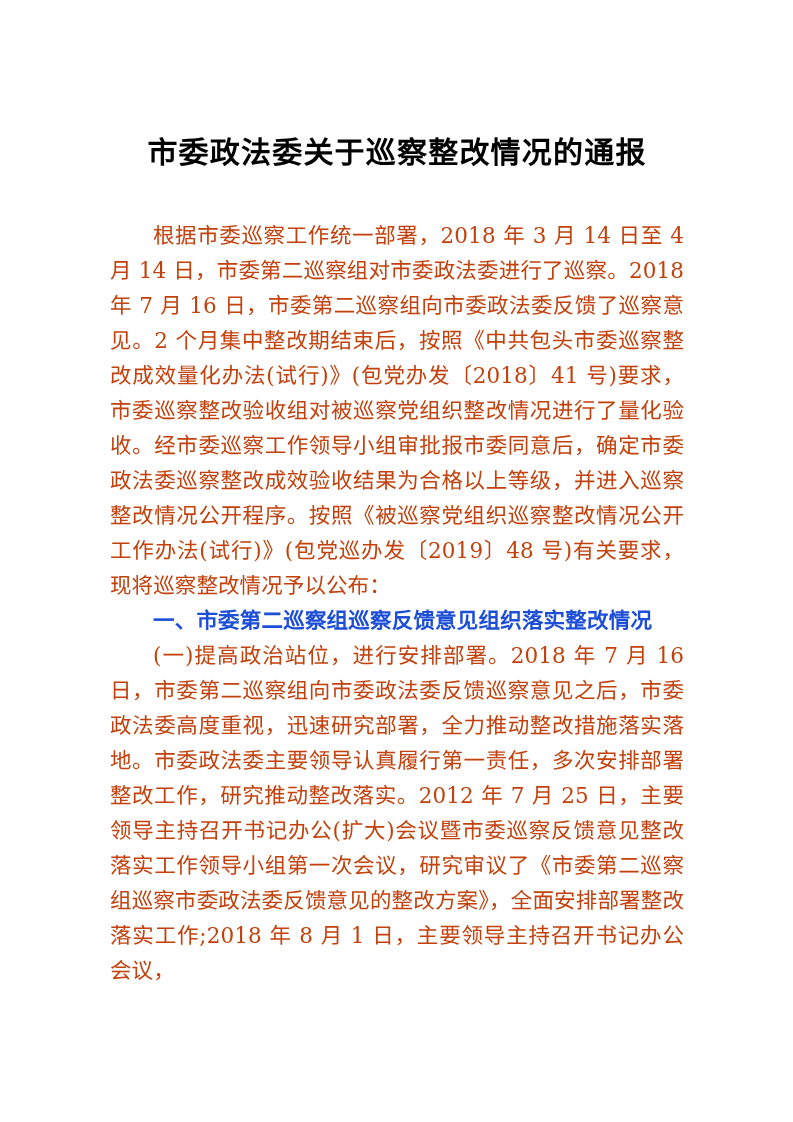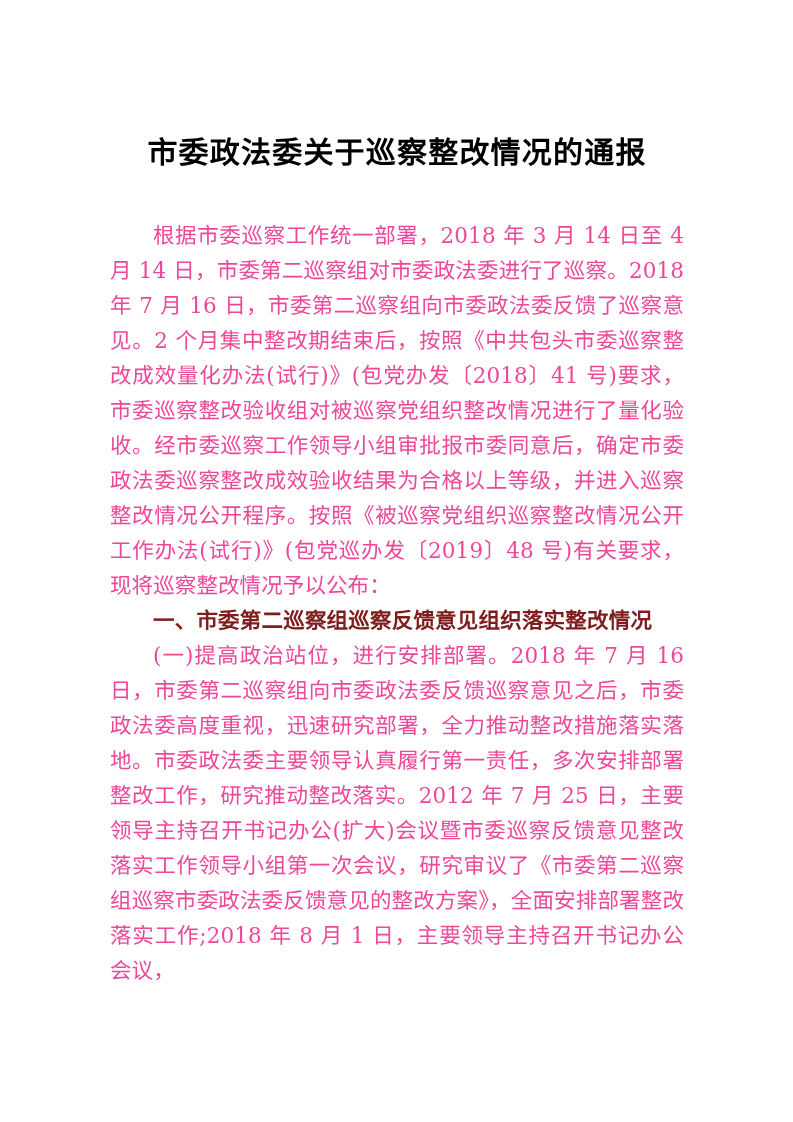--- a/index.html
+++ b/index.html
@@ -31,38 +31,38 @@
     text-align: center;
     letter-spacing: 1.2px;
     margin: 0;
     padding-top: 134px;
     white-space: nowrap;
   }
   .para {
     font-family: "DejaVu Serif", "Liberation Serif", serif;
     font-size: 21.5px;
     line-height: 35px;
-    color: #ec4899;
+    color: #c2410c;
     text-align: justify;
     text-justify: inter-ideograph;
     margin: 0;
     letter-spacing: 0.1px;
   }
   .para-indent {
     text-indent: 2em;
   }
   .para-first {
     margin-top: 46px;
   }
   .section-heading {
     font-family: "DejaVu Sans", "Liberation Sans", sans-serif;
     font-weight: bold;
     font-size: 21.5px;
     line-height: 35px;
-    color: #7f1d1d;
+    color: #1d4ed8;
     text-indent: 2em;
     margin: 0;
     letter-spacing: 0.2px;
     white-space: nowrap;
   }
 </style>
 </head>
 <body>
 
 <div class="page">

